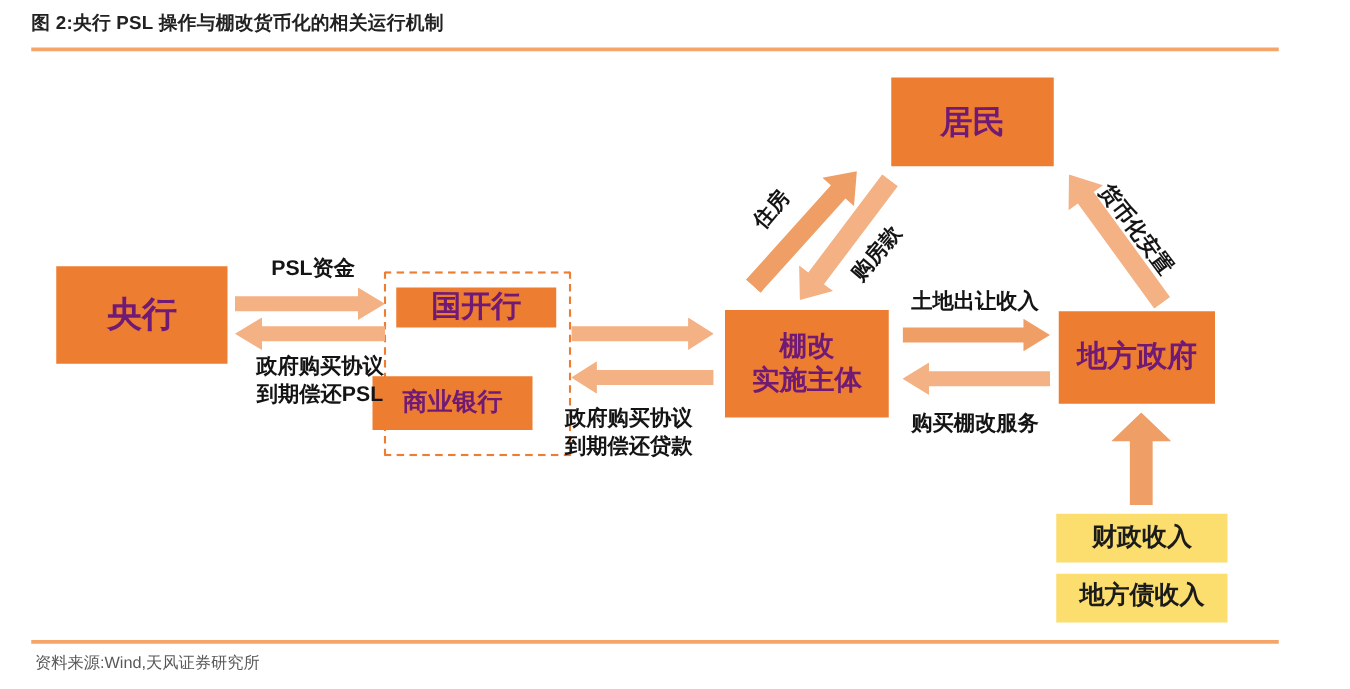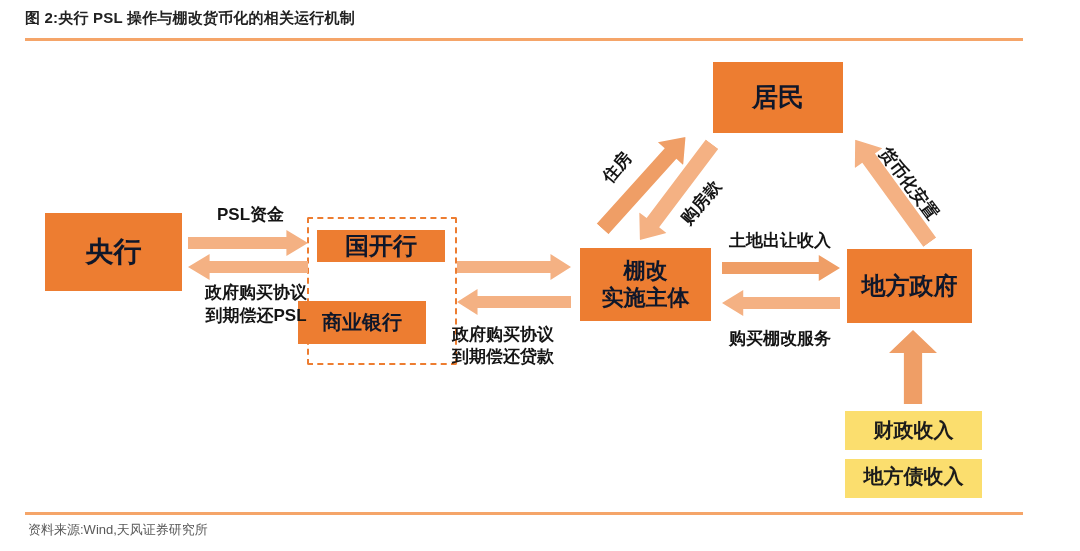--- a/index.html
+++ b/index.html
@@ -6,21 +6,21 @@
   body{
     width:1080px;height:551px;position:relative;overflow:hidden;
     background:#ffffff;font-family:"Liberation Sans","DejaVu Sans",sans-serif;
   }
   .fig-title{
     position:absolute;left:25px;top:9px;font-size:15px;font-weight:bold;
     color:#222222;letter-spacing:.2px;white-space:nowrap;
   }
   .rule{position:absolute;left:25px;width:998px;height:3px;background:var(--rule);}
   .box{
-    position:absolute;background:var(--accent);color:#0f172a;font-weight:bold;
+    position:absolute;background:var(--accent);color:#701a75;font-weight:bold;
     display:flex;flex-direction:column;align-items:center;justify-content:center;
     text-align:center;z-index:3;line-height:1.22;
   }
   .ybox{background:var(--yellow);color:#1b1b1b;}
   .group{
     position:absolute;border:2px dashed var(--accent);background:transparent;
     z-index:1;border-radius:2px;
   }
   .arrow{position:absolute;background:var(--arrow);z-index:2;}
   .arrow.deep{background:var(--arrowDeep);}
@@ -65,21 +65,21 @@
 
 <div class="arrow r" style="left:457px;top:254px;width:114px;height:26px;"></div>
 <div class="lbl" style="left:452px;top:206px;width:124px;">
 </div>
 <div class="arrow l" style="left:457px;top:289px;width:114px;height:26px;"></div>
 <div class="lbl" style="left:436px;top:324px;width:134px;line-height:22px;">
   <div>政府购买协议</div>
   <div>到期偿还贷款</div>
 </div>
 
-<div class="box" style="left:580px;top:248px;width:131px;height:73px;font-size:22px;">
+<div class="box" style="left:580px;top:248px;width:131px;height:86px;font-size:22px;">
   <span>棚改</span>
   <span>实施主体</span>
 </div>
 
 <div class="box" style="left:713px;top:62px;width:130px;height:71px;font-size:26px;">
   <span>居民</span>
 </div>
 
 <div class="arrow r deep rot" style="left:582px;top:166px;width:124px;height:34px;transform:rotate(-48deg);"></div>
 <div class="lbl rot" style="left:597px;top:156px;width:40px;transform:rotate(-50deg);">住房</div>

